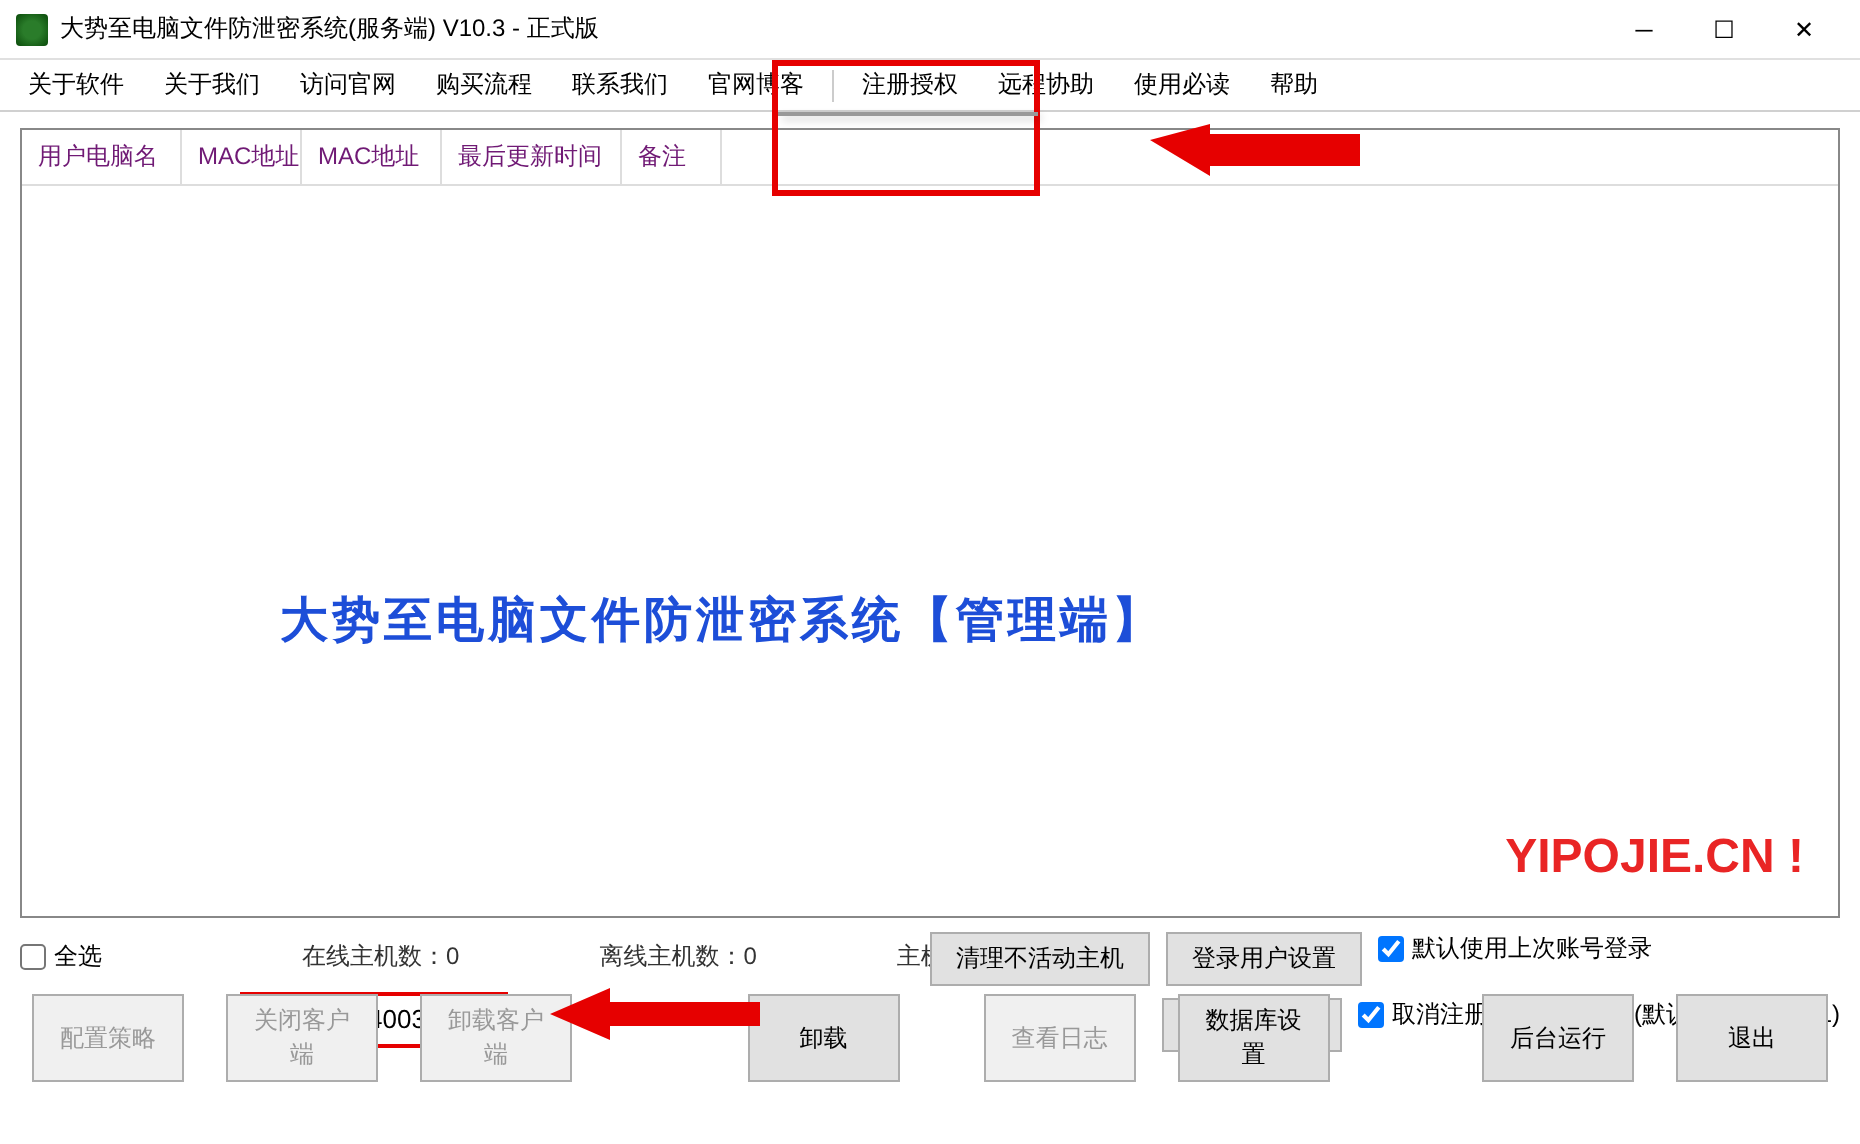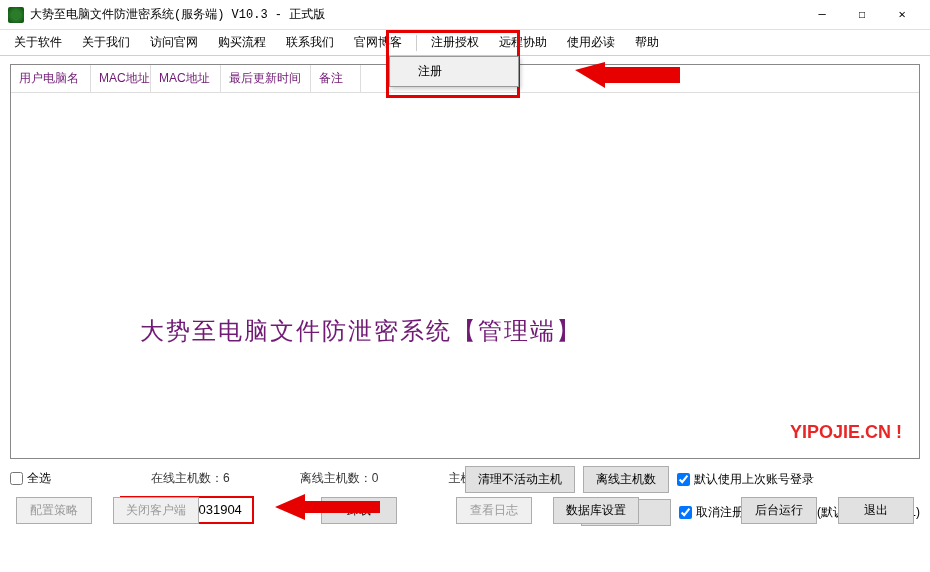--- a/index.html
+++ b/index.html
@@ -1,18 +1,18 @@
 <!DOCTYPE html>
 <html><head>
   <meta charset="utf-8">
   <style>
     * { margin: 0; padding: 0; box-sizing: border-box; }
     body { font-family: "Microsoft YaHei", Arial, sans-serif; font-size: 12px; background: #fff; width: 930px; height: 572px; overflow: hidden; }
     
-    .title-bar { height: 30px; background: #fff; display: flex; align-items: center; padding: 0 8px; border-bottom: 1px solid #e0e0e0; font-family: Liberation Mono, monospace; }
+    .title-bar { height: 30px; background: #fff; display: flex; align-items: center; padding: 0 8px; border-bottom: 1px solid #e0e0e0; }
     .title-bar .app-icon { width: 16px; height: 16px; background: radial-gradient(circle, #2a7c2a 40%, #0a4a0a 100%); border-radius: 2px; margin-right: 6px; }
     .title-bar .title { flex: 1; }
     .window-controls { display: flex; gap: 0; }
     .window-controls .ctrl { width: 40px; height: 30px; display: flex; align-items: center; justify-content: center; cursor: pointer; }
     
     .menu-bar { height: 26px; display: flex; align-items: center; padding: 0 4px; border-bottom: 1px solid #d0d0d0; position: relative; }
     .menu-item { padding: 4px 10px; cursor: pointer; }
     .menu-divider { width: 1px; height: 16px; background: #ccc; margin: 0 4px; }
     
     .dropdown-menu { position: absolute; top: 26px; left: 389px; background: #f0f0f0; border: 1px solid #999; min-width: 130px; z-index: 100; box-shadow: 2px 2px 4px rgba(0,0,0,0.2); }
@@ -25,38 +25,38 @@
     .table-header { display: flex; background: #fff; border-bottom: 1px solid #ddd; }
     .th { padding: 5px 8px; border-right: 1px solid #ddd; font-size: 12px; color: #701a75; white-space: nowrap; }
     .th.col1 { width: 80px; }
     .th.col2 { width: 60px; }
     .th.col3 { width: 70px; }
     .th.col4 { width: 90px; }
     .th.col5 { width: 50px; }
     
     .arrow-top { position: absolute; top: 60px; left: 570px; z-index: 60; pointer-events: none; }
     
-    .big-text { position: absolute; top: 315px; left: 140px; color: #701a75; font-size: 24px; font-weight: normal; letter-spacing: 2px; }
+    .big-text { position: absolute; top: 294px; left: 140px; color: #1d4ed8; font-size: 24px; font-weight: bold; letter-spacing: 2px; }
     
     .bottom-section { position: relative; }
     .stats-row { display: flex; align-items: flex-end; padding: 4px 10px; gap: 20px; }
     .checkbox-label { display: flex; align-items: center; gap: 4px; }
     .checkbox-label input { margin: 0; }
     .stats-item { color: #333; }
     
     .license-box { position: absolute; top: 30px; left: 120px; border: 2px solid #e60000; padding: 3px 10px; font-size: 13px; }
     
     .arrow-bottom { position: absolute; top: 16px; left: 270px; z-index: 60; pointer-events: none; }
     .btn { background: #e1e1e1; border: 1px solid #adadad; padding: 4px 12px; cursor: pointer; font-size: 12px; min-width: 76px; text-align: center; }
     .btn.disabled { color: #999; background: #f0f0f0; }
     
     .right-controls { position: absolute; right: 10px; top: 0px; display: flex; flex-direction: column; gap: 6px; }
-    .right-row { display: flex; gap: 8px; align-items: center; }
+    .right-row { display: flex; gap: 8px; align-items: flex-start; }
     
-    .watermark { position: absolute; bottom: 48px; right: 28px; color: #e60000; font-size: 18px; font-weight: bold; opacity: 0.85; pointer-events: none; z-index: 70; }
+    .watermark { position: absolute; bottom: 48px; right: 28px; color: #e60000; font-size: 24px; font-weight: bold; opacity: 0.85; pointer-events: none; z-index: 70; }
     
     .bottom-button-bar { display: flex; padding: 6px 16px; gap: 21px; position: relative; }
     .bottom-button-bar .spacer { flex: 1; }
   </style>
 </head>
 <body>
 
 <div class="title-bar">
   <div class="app-icon"></div>
   <div class="title">大势至电脑文件防泄密系统(服务端) V10.3 - 正式版</div>
@@ -74,21 +74,20 @@
   <div class="menu-item">购买流程</div>
   <div class="menu-item">联系我们</div>
   <div class="menu-item">官网博客</div>
   <div class="menu-divider"></div>
   <div class="menu-item">注册授权</div>
   <div class="menu-item">远程协助</div>
   <div class="menu-item">使用必读</div>
   <div class="menu-item">帮助</div>
 
   <div class="dropdown-menu">
-    <div class="dropdown-item">注册</div>
   </div>
 </div>
 
 <div class="highlight-box-menu"></div>
 
 <svg class="arrow-top" width="120" height="50">
   <defs>
       <marker id="ah1" markerWidth="12" markerHeight="12" refX="2" refY="6" orient="auto">
         <polygon points="0,0 12,6 0,12" fill="#e60000"></polygon>
       </marker>
@@ -110,31 +109,31 @@
 
 <div class="big-text">大势至电脑文件防泄密系统【管理端】</div>
 
 <div class="bottom-section">
   <div class="stats-row">
     <label class="checkbox-label">
       <input type="checkbox" style="">
       <span>全选</span>
     </label>
     <div style="width:60px"></div>
-    <span class="stats-item">在线主机数：6</span>
+    <span class="stats-item">在线主机数：0</span>
     <div style="width:30px"></div>
     <span class="stats-item">离线主机数：0</span>
     <div style="width:30px"></div>
     <span class="stats-item">主机总数：0</span>
   </div>
 
   <div class="right-controls">
     <div class="right-row">
       <button class="btn">清理不活动主机</button>
-      <button class="btn">离线主机数</button>
+      <button class="btn">登录用户设置</button>
       <label class="checkbox-label">
         <input type="checkbox" checked="" style="">
         <span>默认使用上次账号登录</span>
       </label>
     </div>
     <div class="right-row">
       <div style="width:108px"></div>
       <button class="btn" style="min-width:90px">备注</button>
       <label class="checkbox-label">
         <input type="checkbox" checked="" style="">
@@ -152,20 +151,21 @@
   <svg class="arrow-bottom" width="120" height="50">
     <polygon points="5,25 35,12 35,19 110,19 110,31 35,31 35,38" fill="#e60000"></polygon>
   </svg>
 
   <div class="watermark">YIPOJIE.CN !</div>
 </div>
 
 <div class="bottom-button-bar">
   <button class="btn disabled">配置策略</button>
   <button class="btn disabled">关闭客户端</button>
+  <button class="btn disabled">卸载客户端</button>
   <div style="width:80px"></div>
   <button class="btn">卸载</button>
   <div class="spacer"></div>
   <button class="btn disabled">查看日志</button>
   <button class="btn">数据库设置</button>
   <div style="width:60px"></div>
   <button class="btn">后台运行</button>
   <button class="btn">退出</button>
 </div>
 

